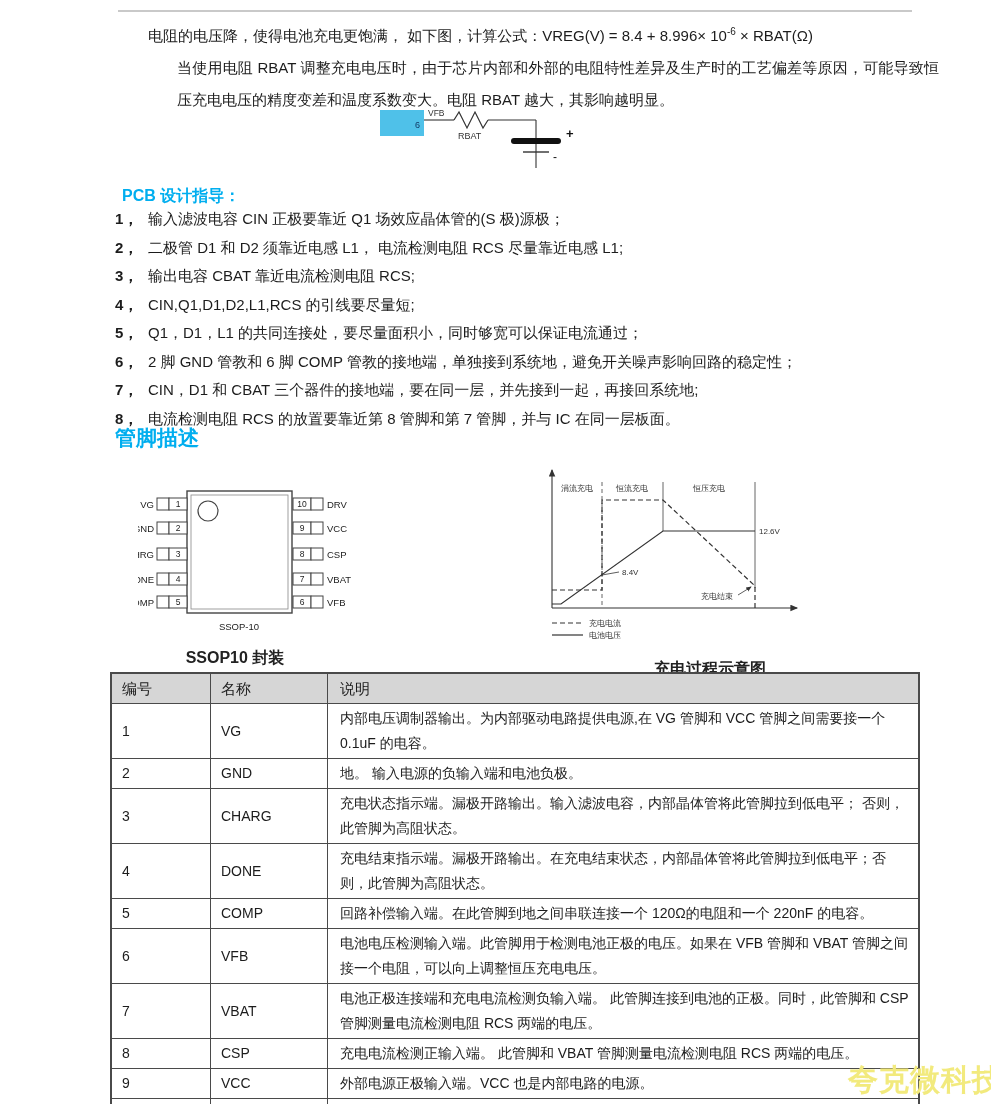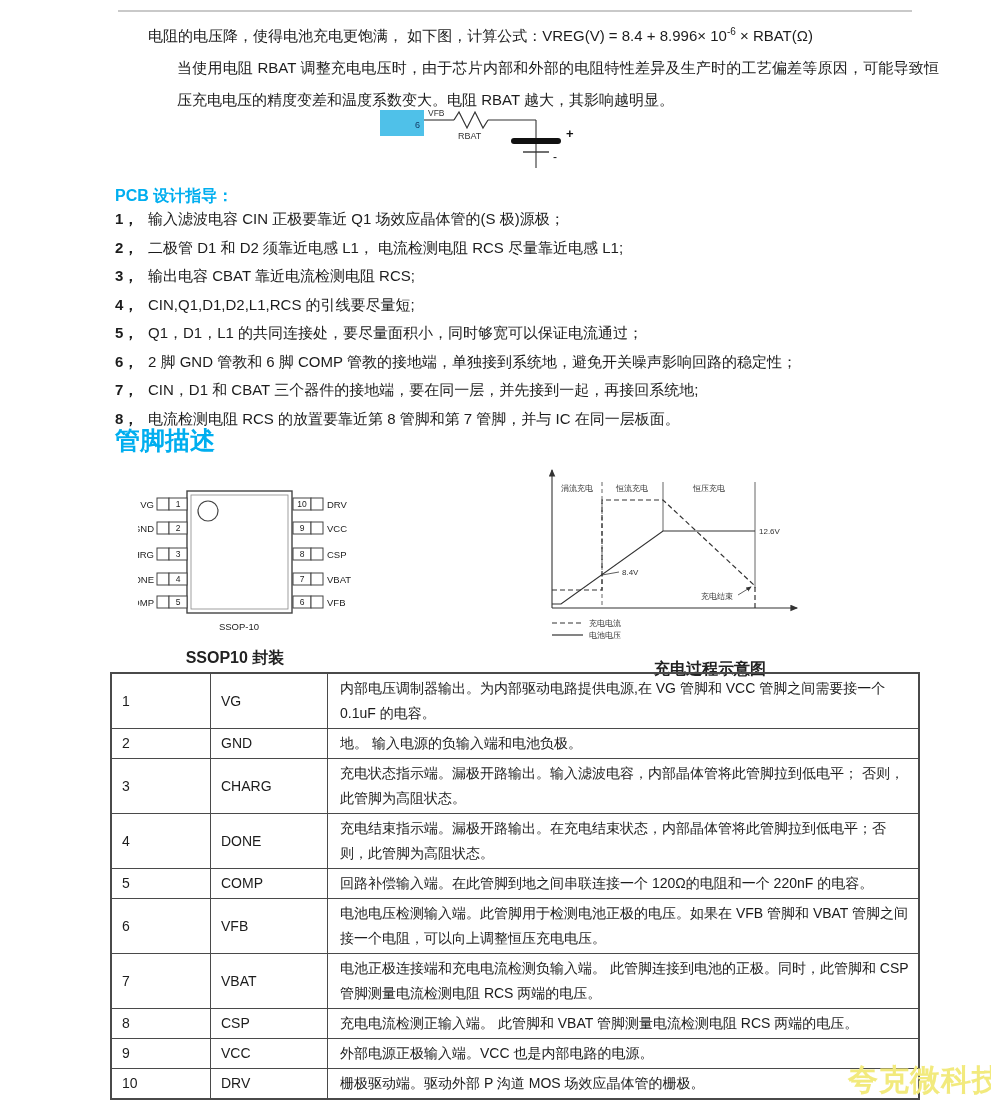--- a/index.html
+++ b/index.html
@@ -5,25 +5,25 @@
   html,body{margin:0;padding:0;background:#ffffff;}
   #page{position:relative;width:991px;height:1104px;background:#fff;overflow:hidden;
         font-family:"Liberation Sans","DejaVu Sans",sans-serif;color:#1c1c1c;text-decoration:underline;}
   .abs{position:absolute;}
   #top-rule{left:118px;top:10px;width:794px;height:2px;background:#c9c9c9;}
   .para{font-size:15px;line-height:32px;color:#1c1c1c;}
   #formula-line{left:148px;top:16px;width:800px;white-space:nowrap;}
   sup{font-size:10px;}
   #para2{left:148px;top:52px;width:762px;text-align:justify;margin-left:29px;}
   #circuit-svg{left:378px;top:104px;}
-  #pcb-heading{left:115px;top:186px;font-size:16px;font-weight:bold;color:#00AEEF;}
+  #pcb-heading{left:122px;top:186px;font-size:16px;font-weight:bold;color:#00AEEF;}
   #pcb-list{left:115px;top:205px;width:830px;}
   .pcb-item{display:flex;font-size:15px;line-height:28.5px;}
   .pcb-item .num{font-weight:bold;width:33px;flex:0 0 33px;}
-  #pin-heading{left:115px;top:424px;font-size:25px;font-weight:bold;color:#00AEEF;}
+  #pin-heading{left:115px;top:424px;font-size:21px;font-weight:bold;color:#00AEEF;}
   #chip-svg{left:138px;top:483px;}
   #chart-svg{left:535px;top:460px;}
   .caption{font-size:16px;font-weight:bold;color:#222;text-align:center;}
   #chip-caption{left:170px;top:648px;width:130px;}
   #chart-caption{left:620px;top:659px;width:180px;}
   table#pin-table{position:absolute;left:110px;top:672px;border-collapse:collapse;
         table-layout:fixed;width:748px;font-size:14px;color:#1c1c1c;
         border:2px solid #4a4a4a;}
   #pin-table td,#pin-table th{border:1px solid #4a4a4a;vertical-align:middle;
         padding:2px 8px 2px 10px;line-height:25px;text-align:left;font-weight:normal;}
@@ -197,20 +197,25 @@
     <text x="54" y="166" font-size="8" fill="#333">充电电流</text>
     <line x1="17" y1="175" x2="48" y2="175" stroke="#333" stroke-width="1.2"></line>
     <text x="54" y="178" font-size="8" fill="#333">电池电压</text>
   </svg>
 
   <div id="chip-caption" class="abs caption">SSOP10 封装</div>
   <div id="chart-caption" class="abs caption">充电过程示意图</div>
 
   <table id="pin-table">
     <tbody>
+        <tr class="rh28">
+      <th class="c1">编号</th>
+      <th class="c2">名称</th>
+      <th class="c3">说明</th>
+    </tr>
     <tr class="rh53">
       <td class="c1">1</td>
       <td class="c2">VG</td>
       <td class="c3">内部电压调制器输出。为内部驱动电路提供电源,在 VG 管脚和 VCC  管脚之间需要接一个 0.1uF 的电容。</td>
     </tr>
     <tr class="rh27">
       <td class="c1">2</td>
       <td class="c2">GND</td>
       <td class="c3">地。 输入电源的负输入端和电池负极。</td>
     </tr>

